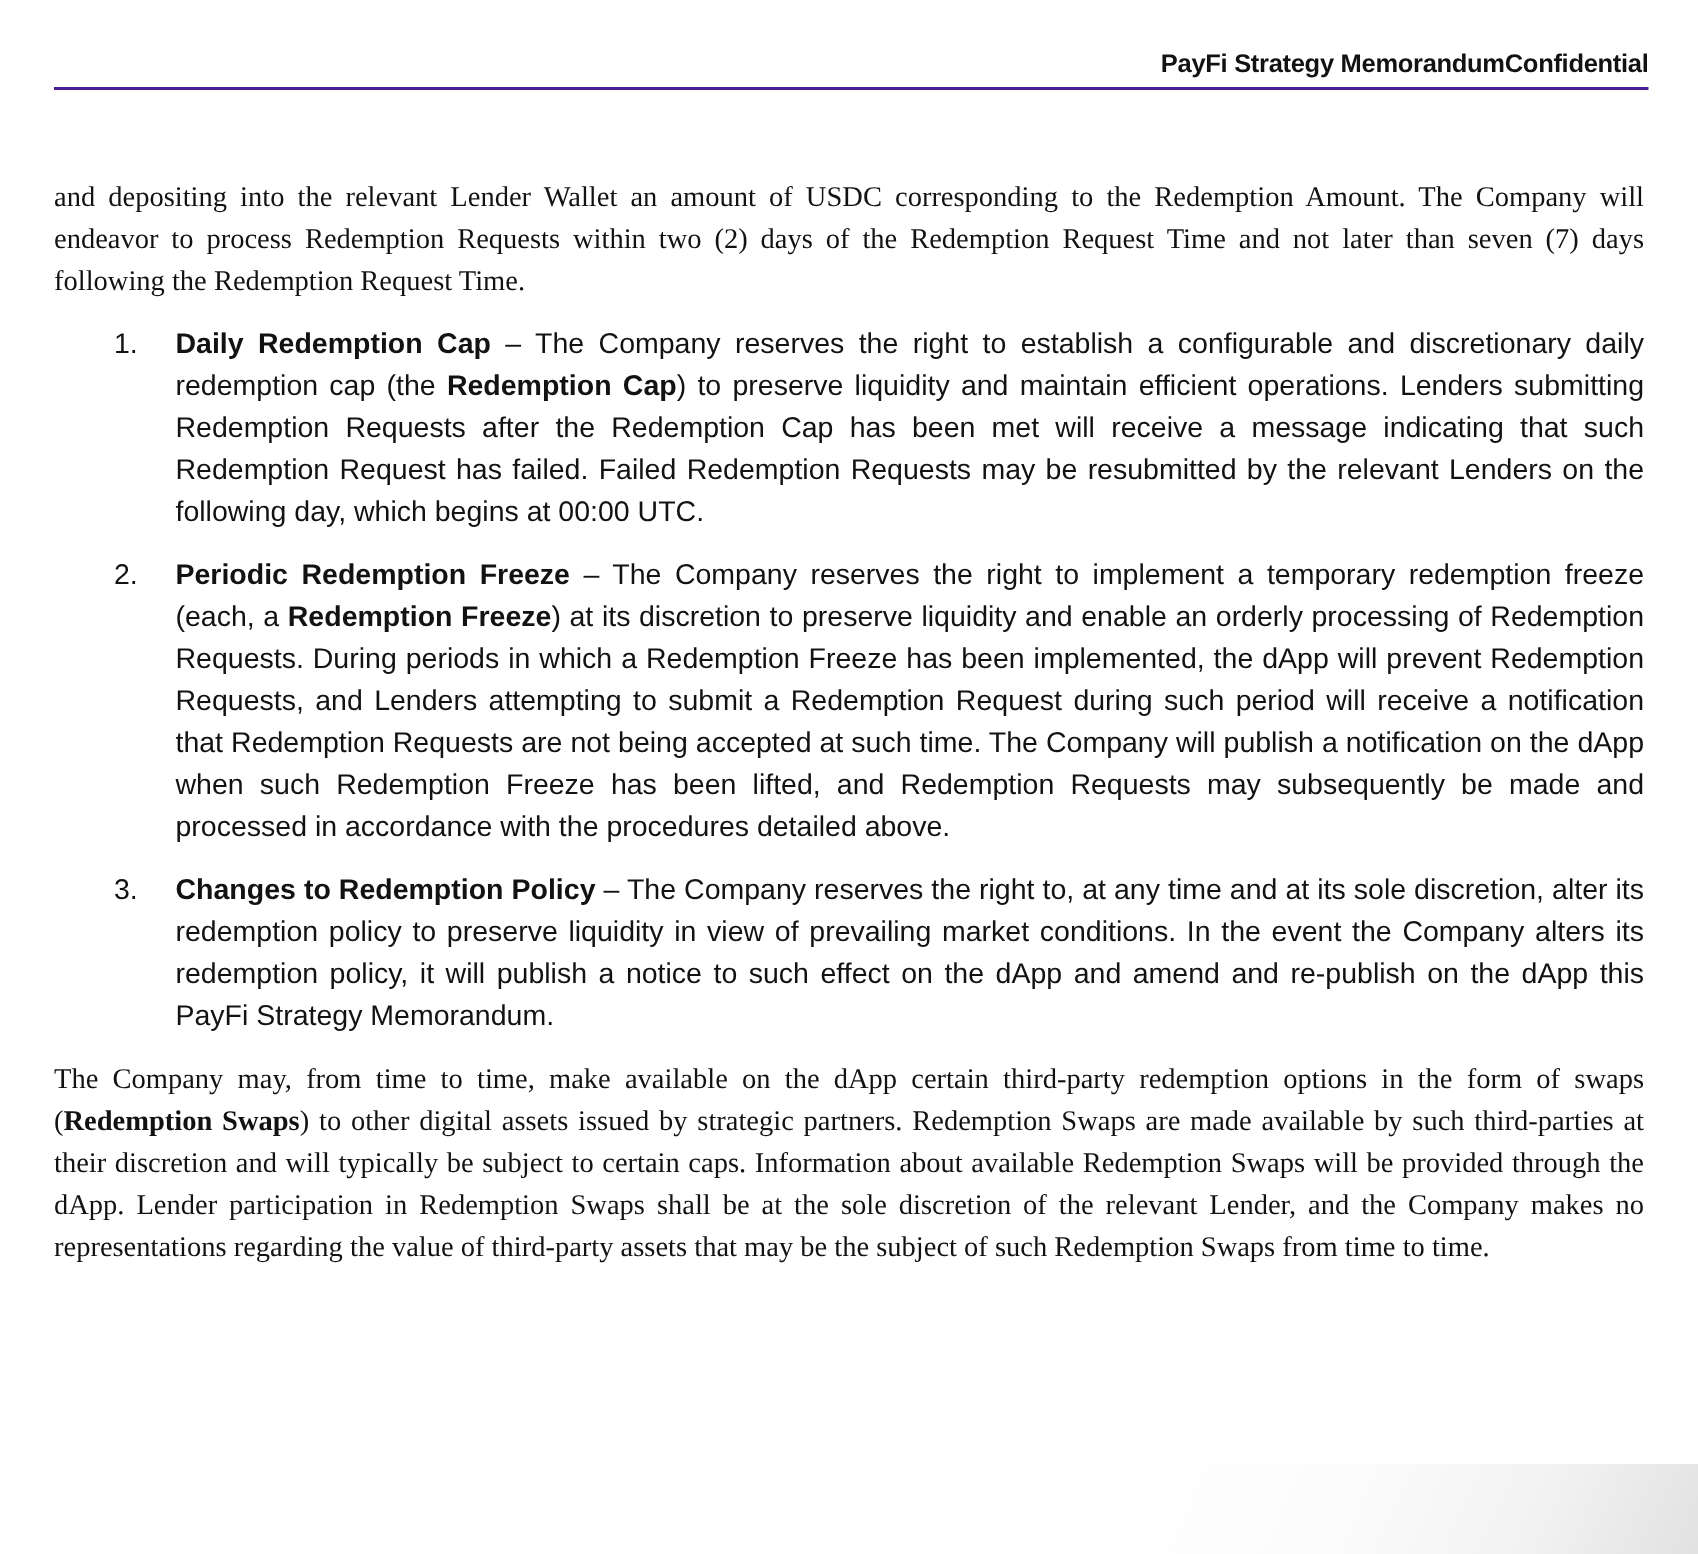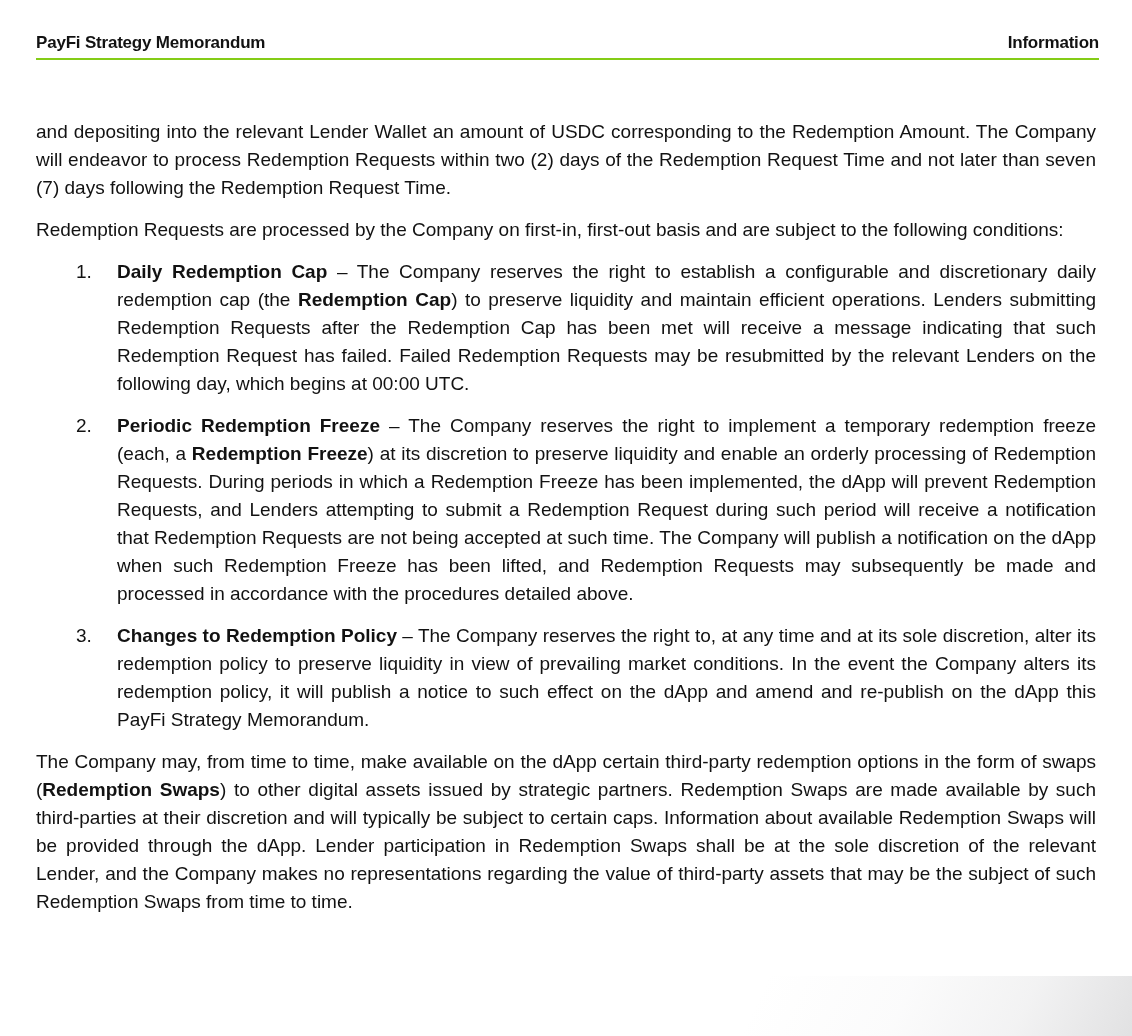--- a/index.html
+++ b/index.html
@@ -15,40 +15,41 @@
     position: relative;
     width: 1132px;
     height: 1036px;
     background: #ffffff;
   }
   .header {
     padding: 33px 33px 0 36px;
   }
   .header-inner {
     display: flex;
-    justify-content: space-between;
+    justify-content: flex-end;
     align-items: baseline;
-    border-bottom: 2px solid #84cc16;
+    border-bottom: 2px solid #4c1d95;
     padding-bottom: 5px;
   }
   .header-title, .header-classification {
     font-weight: bold;
     font-size: 17px;
     letter-spacing: -0.2px;
     white-space: nowrap;
   }
   .doc-body {
     padding: 0 36px;
     margin-top: 58px;
     font-size: 19px;
     line-height: 28px;
   }
   .para {
     text-align: justify;
     margin-bottom: 14px;
+    font-family: Liberation Serif, serif;
   }
   ol.conditions {
     list-style: none;
     margin: 0 0 14px 0;
   }
   ol.conditions li {
     position: relative;
     padding-left: 81px;
     text-align: justify;
     margin-bottom: 14px;
@@ -76,29 +77,28 @@
   }
 </style>
 </head>
 <body>
 
 <div class="page">
 
   <div class="header">
     <div class="header-inner">
       <span class="header-title">PayFi Strategy Memorandum</span>
-      <span class="header-classification">Information</span>
+      <span class="header-classification">Confidential</span>
     </div>
   </div>
 
   <div class="doc-body">
 
     <p class="para"><span>and depositing into the relevant Lender Wallet an amount of USDC corresponding to the Redemption Amount. The Company will endeavor to process Redemption Requests within two (2) days of the Redemption Request Time and not later than seven (7) days following the Redemption Request Time.</span></p>
 
-    <p class="para"><span>Redemption Requests are processed by the Company on first-in, first-out basis and are subject to the following conditions:</span></p>
 
     <ol class="conditions">
       <li>
         <span class="li-num">1.</span>
         <span class="li-text"><span class="run-bold">Daily Redemption Cap</span><span> – The Company reserves the right to establish a configurable and discretionary daily redemption cap (the </span><span class="run-bold">Redemption Cap</span><span>) to preserve liquidity and maintain efficient operations. Lenders submitting Redemption Requests after the Redemption Cap has been met will receive a message indicating that such Redemption Request has failed. Failed Redemption Requests may be resubmitted by the relevant Lenders on the following day, which begins at 00:00 UTC.</span></span>
       </li>
       <li>
         <span class="li-num">2.</span>
         <span class="li-text"><span class="run-bold">Periodic Redemption Freeze</span><span> – The Company reserves the right to implement a temporary redemption freeze (each, a </span><span class="run-bold">Redemption Freeze</span><span>) at its discretion to preserve liquidity and enable an orderly processing of Redemption Requests. During periods in which a Redemption Freeze has been implemented, the dApp will prevent Redemption Requests, and Lenders attempting to submit a Redemption Request during such period will receive a notification that Redemption Requests are not being accepted at such time. The Company will publish a notification on the dApp when such Redemption Freeze has been lifted, and Redemption Requests may subsequently be made and processed in accordance with the procedures detailed above.</span></span>
       </li>

